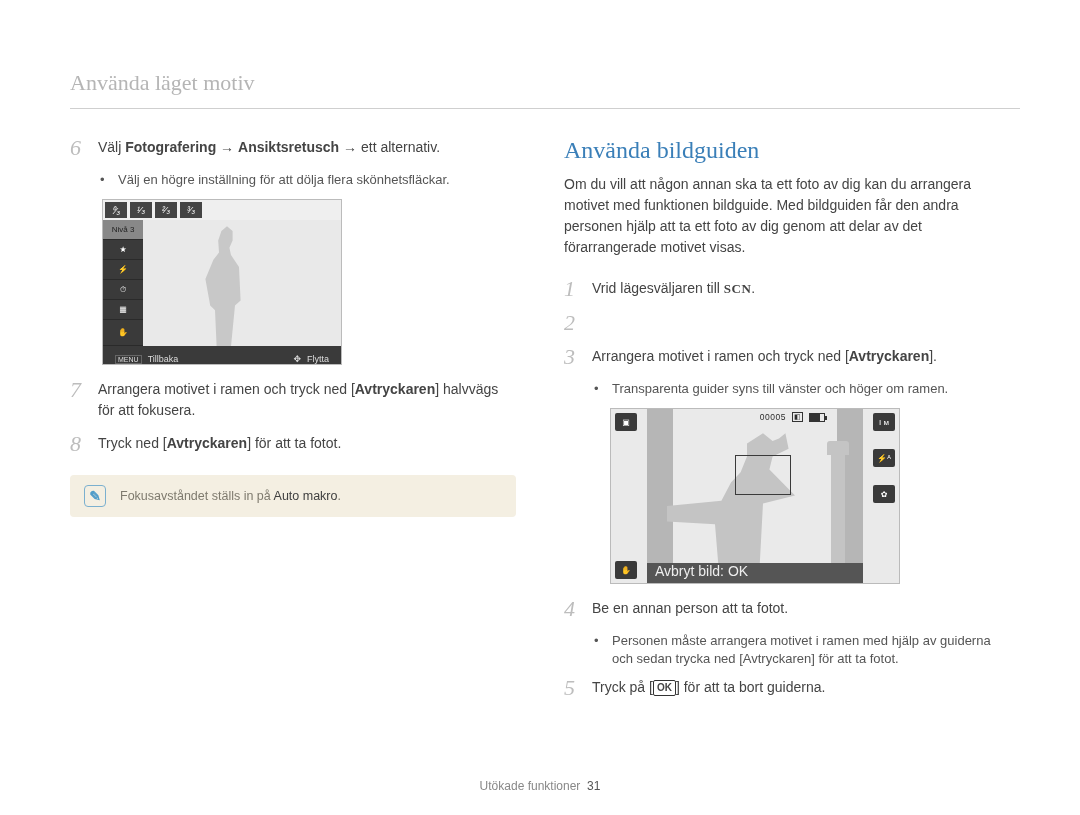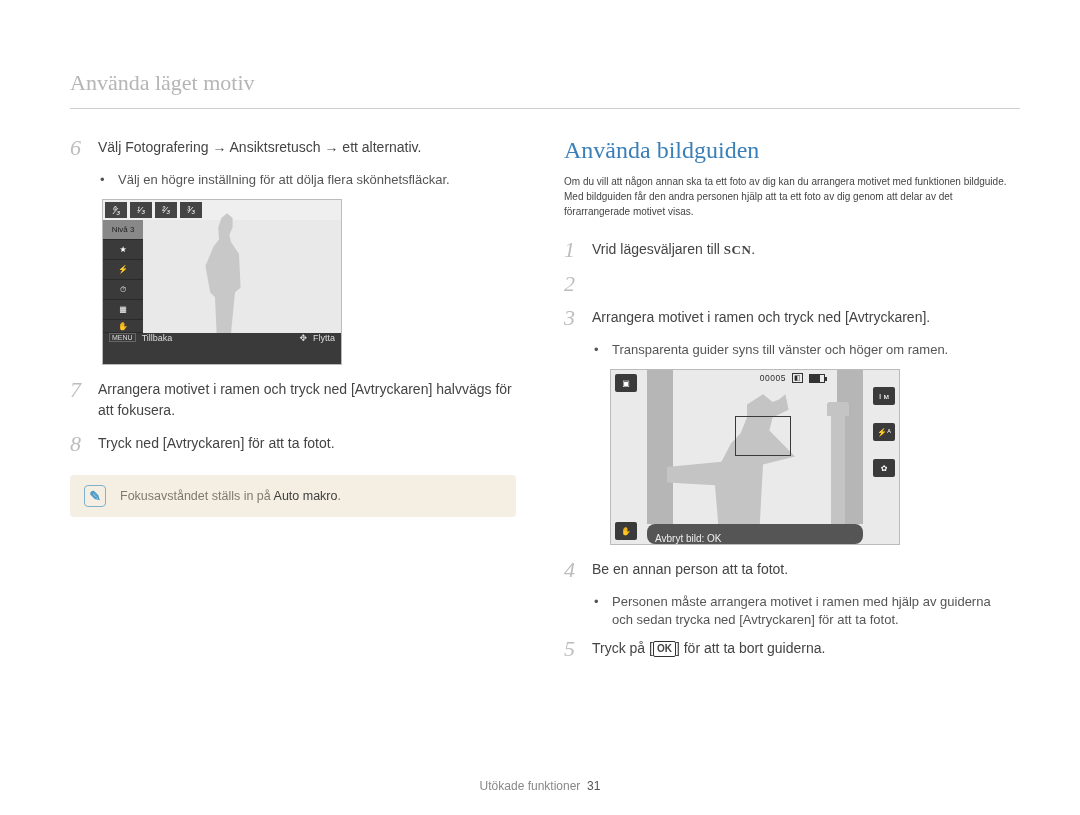--- a/index.html
+++ b/index.html
@@ -46,40 +46,40 @@
     color: #bdbdbd;
     width: 18px;
     line-height: 1;
     flex-shrink: 0;
   }
   .step-body {
     flex: 1;
     line-height: 1.5;
     color: #444;
   }
-  .step-body .bold { font-weight: normal; }
+  .step-body .bold { font-weight: bold; }
   .bullet {
     display: flex;
     gap: 8px;
     font-size: 13px;
     color: #555;
     margin-left: 30px;
     margin-bottom: 8px;
     line-height: 1.4;
   }
   .bullet .dot { width: 10px; flex-shrink: 0; }
   .section-title {
     font-family: Liberation Serif, serif;
     font-size: 24px;
     color: #3a7fb8;
     font-weight: 400;
     margin-bottom: 10px;
   }
   .intro-text {
-    font-size: 10px;
+    font-size: 14px;
     color: #444;
     line-height: 1.5;
     margin-bottom: 20px;
   }
   .note-box {
     display: flex;
     align-items: center;
     gap: 14px;
     background: #f4efe2;
     border-radius: 4px;
@@ -143,47 +143,47 @@
   .lcd1-side .row.last { flex:1; }
   .lcd1-canvas {
     flex:1; position:relative; background:#e9e9e9;
   }
   .silhouette1 {
     position:absolute; left:40px; bottom:0; width:80px; height:120px;
     background: #c8c8c8;
     clip-path: polygon(55% 0, 62% 4%, 62% 12%, 58% 18%, 60% 24%, 70% 34%, 72% 62%, 65% 66%, 60% 100%, 42% 100%, 40% 70%, 34% 66%, 28% 44%, 38% 28%, 45% 22%, 44% 12%, 48% 4%);
   }
   .lcd1-bottom {
-    height: 31px;
+    height: 18px;
     background: #3a3a3a;
     color:#ddd;
     font-size: 9px;
-    display:flex; align-items:flex-start;
-    padding: 0 6px;
+    display:flex; align-items:flex-end;
+    padding: 0 12px;
     gap: 6px;
   }
   .lcd1-bottom .tag { background:#3a3a3a; font-size:7px; border:1px solid #666; padding:0 2px;}
   .lcd1-bottom .spacer { flex:1; }
   
   .lcd2 {
     width: 290px;
     height: 176px;
     margin: 10px 0 14px 46px;
     background: #eaeaea;
     border: 1px solid #bbb;
     position: relative;
     display:flex;
   }
   .lcd2-left, .lcd2-right {
     width: 36px;
     display:flex; flex-direction:column;
     justify-content: flex-start;
   }
   .lcd2-left { padding-top:4px; gap:4px; align-items:flex-start; padding-left:4px;}
-  .lcd2-right { padding-top:17px; gap:18px; align-items:flex-end; padding-right:4px;border-radius:7px;}
+  .lcd2-right { padding-top:4px; gap:18px; align-items:flex-end; padding-right:4px;border-radius:7px;}
   .lcd2 .ico {
     width:22px; height:18px;
     background:#3a3a3a; color:#fff; font-size:8px;
     display:inline-flex; align-items:center; justify-content:center;
     border-radius:2px;
   }
   .lcd2-main {
     flex:1; position:relative; overflow:hidden;
   }
   .guide-l, .guide-r {
@@ -211,22 +211,22 @@
   }
   .lcd2-toprow {
     position:absolute; top:3px; right:38px; font-size:8.5px; letter-spacing:0.5px;
     color:#2c2c2c; display:flex; gap:6px; align-items:center;
   }
   .batt { display:inline-block; width:16px; height:9px; border:1px solid #333; position:relative;}
   .batt::after{content:"";position:absolute;right:-3px;top:2px;width:2px;height:4px;background:#333;}
   .batt .fill{display:block;width:70%;height:100%;background:#333;}
   .lcd2-bottom {
     position:absolute; left:0; right:0; bottom:0; height:20px;
-    background:#555; color:#eee; font-size:10px;
-    display:flex; align-items:flex-end; padding:0 8px;border-radius:8px;
+    background:#555; color:#eee; font-size:14px;
+    display:flex; align-items:flex-start; padding:0 8px;
   }
   .footer {
     position: absolute;
     bottom: 22px;
     left: 0; right: 0;
     text-align: center;
     font-size: 12px;
     color: #888;
   }
   .footer .pn { color:#555; }

